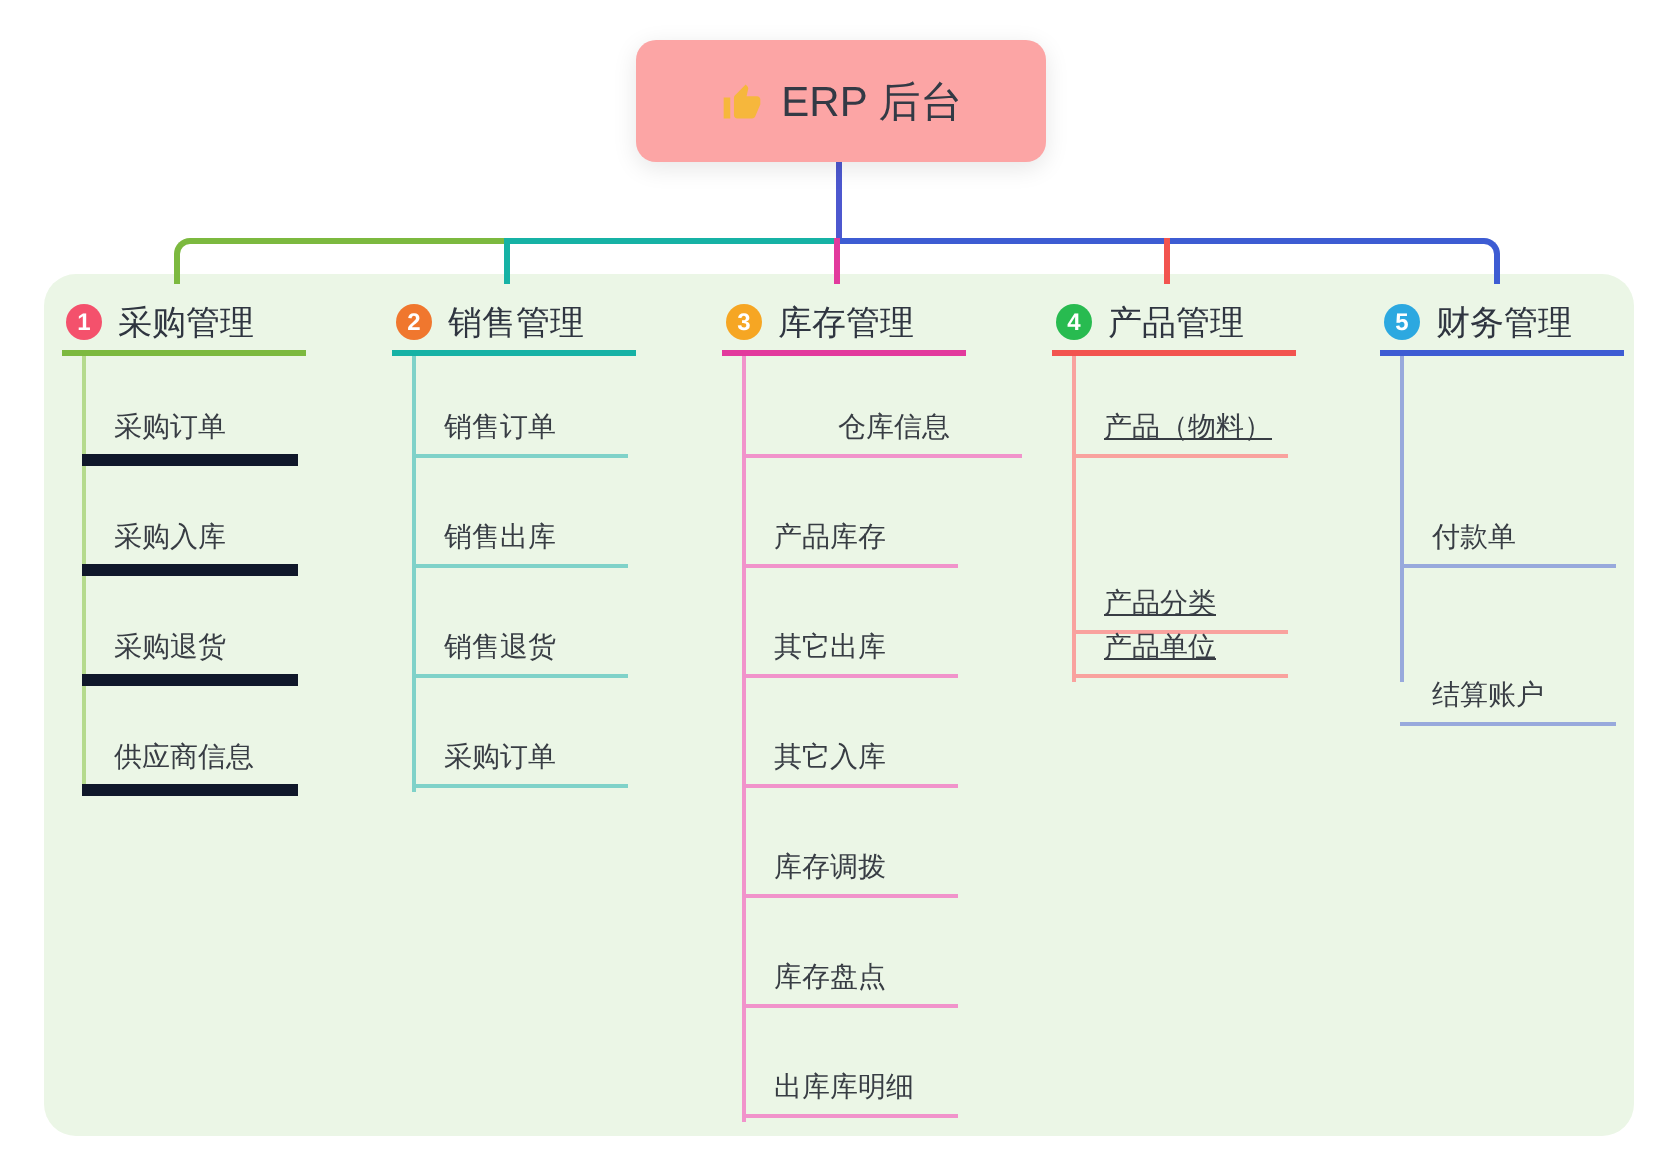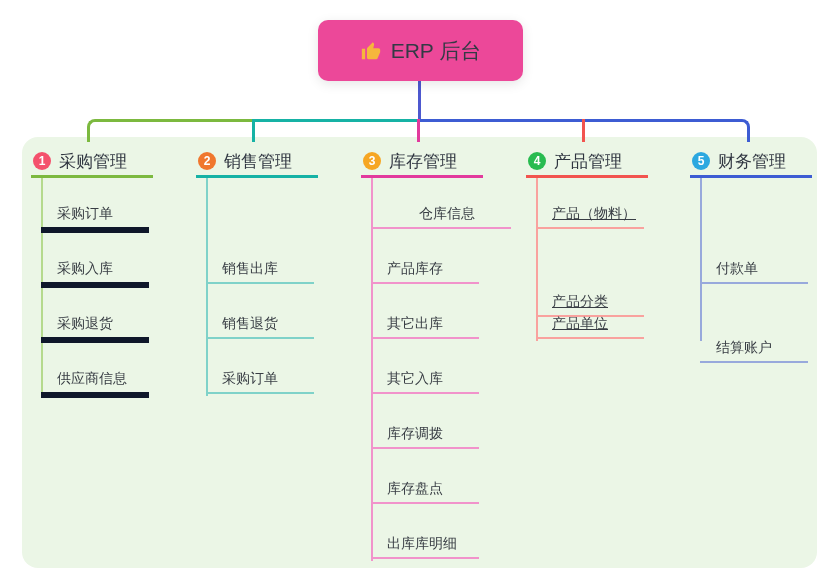--- a/index.html
+++ b/index.html
@@ -12,21 +12,21 @@
 
   
   .panel{
     position:absolute;left:22px;top:137px;width:795px;height:431px;
     background:#ebf6e6;border-radius:16px;
   }
 
   
   .root-node{
     position:absolute;left:318px;top:20px;width:205px;height:61px;
-    background:#ec4899;border-radius:10px;
+    background:#fca5a5;border-radius:10px;
     box-shadow:0 3px 12px rgba(0,0,0,.10);
     display:flex;align-items:center;justify-content:center;gap:9px;
     font-size:21px;color:#333a45;z-index:3;
   }
   .root-node .icon{width:22px;height:22px;display:inline-flex;}
 
   
   .line{position:absolute;z-index:1;}
   .root-vline{left:418px;top:81px;width:3px;height:40px;background:#4d58cf;}
   .corner{box-sizing:border-box;background:transparent;}
@@ -116,20 +116,21 @@
   <div class="child-node b1" style="left:41px;top:198px;">采购订单</div>
   <div class="child-node b1" style="left:41px;top:253px;">采购入库</div>
   <div class="child-node b1" style="left:41px;top:308px;">采购退货</div>
   <div class="child-node b1" style="left:41px;top:363px;">供应商信息</div>
 
   <div class="branch-title b2" style="left:196px;">
     <span class="badge">2</span>
     <span>销售管理</span>
   </div>
   <div class="vline b2" style="left:206px;height:218px;"></div>
+  <div class="child-node b2" style="left:206px;top:198px;">销售订单</div>
   <div class="child-node b2" style="left:206px;top:253px;">销售出库</div>
   <div class="child-node b2" style="left:206px;top:308px;">销售退货</div>
   <div class="child-node b2" style="left:206px;top:363px;">采购订单</div>
 
   <div class="branch-title b3" style="left:361px;">
     <span class="badge">3</span>
     <span>库存管理</span>
   </div>
   <div class="vline b3" style="left:371px;height:383px;"></div>
   <div class="child-node b3" style="left:371px;top:198px;padding-left:48px;">仓库信息</div>

